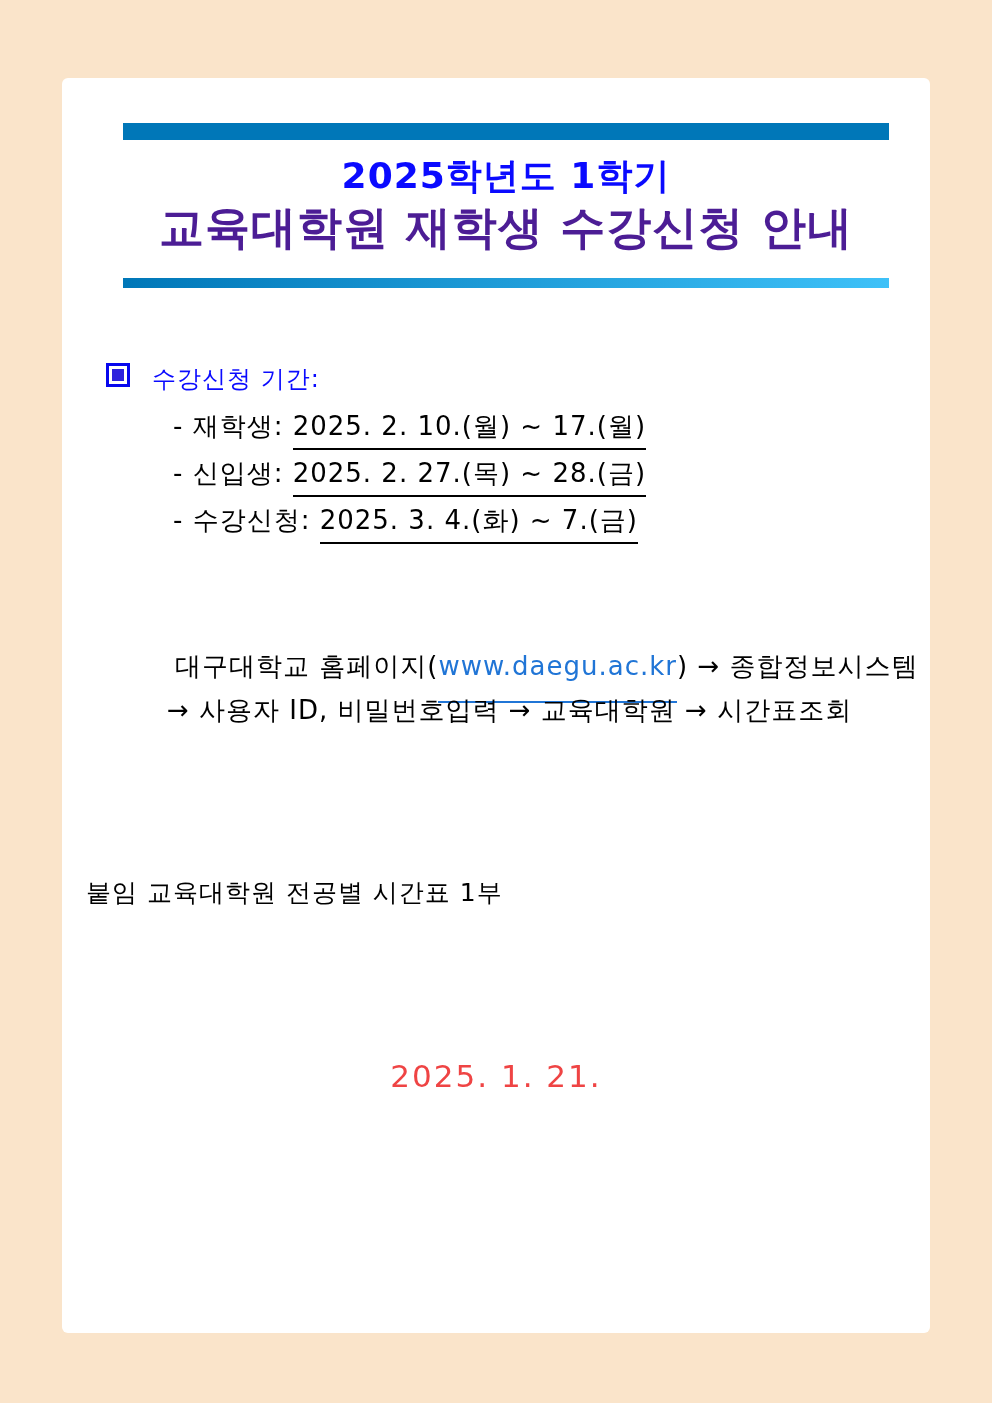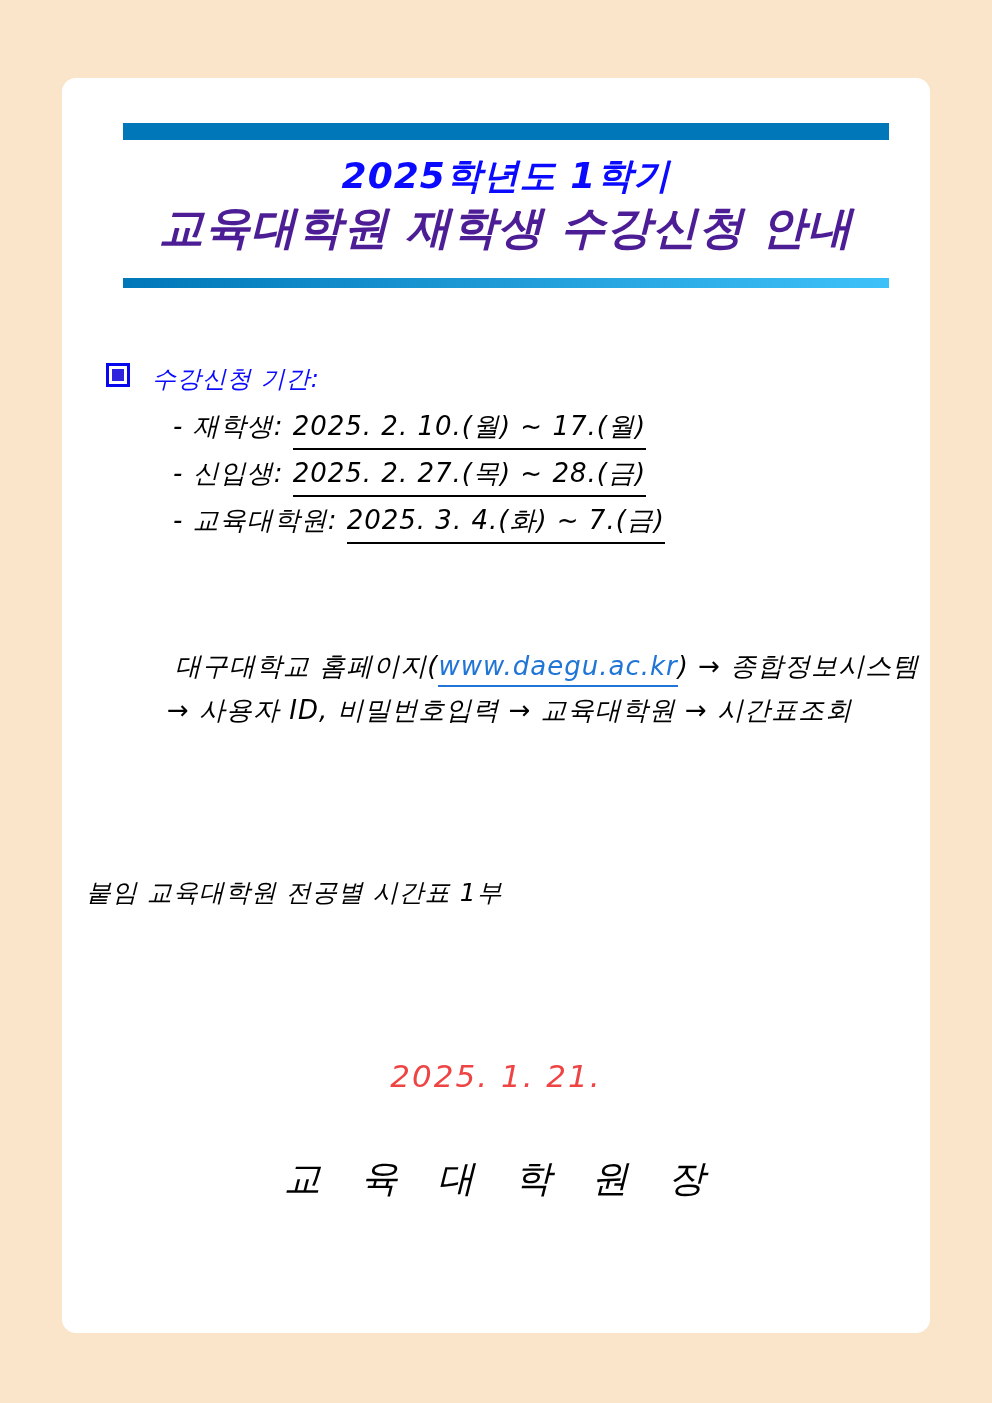--- a/index.html
+++ b/index.html
@@ -5,21 +5,21 @@
   * { margin: 0; padding: 0; box-sizing: border-box; }
   html, body {
     width: 992px; height: 1403px;
     font-family: "DejaVu Sans", "Liberation Sans", sans-serif;
   }
   body { background: #fae4ca; position: relative; overflow: hidden; }
 
   .card {
     position: absolute; left: 62px; top: 78px;
     width: 868px; height: 1255px;
-    background: #ffffff; border-radius: 14px; font-style: italic;
+    background: #ffffff; border-radius: 6px;
   }
 
   .bar-top {
     position: absolute; left: 61px; top: 45px;
     width: 766px; height: 17px; background: #0077b8;
   }
   .bar-bottom {
     position: absolute; left: 61px; top: 200px;
     width: 766px; height: 10px;
     background: linear-gradient(to right, #0077b8, #3ec1f8);
@@ -62,21 +62,21 @@
     display: inline-block; border-bottom: 2px solid #000000;
     padding-bottom: 4px;
   }
 
   .method-1 { left: 74px; top: 571px; }
   .method-2 { left: 66px; top: 615px; }
   .method-3 { left: 110px; top: 658px; }
 
   .link {
     display: inline-block; color: #2075d6; border-bottom: 2px solid #2075d6;
-    padding-bottom: 4px; text-decoration: none; cursor: pointer;
+    padding-bottom: 20px; text-decoration: none; cursor: pointer;
   }
 
   .attachment {
     position: absolute; left: 24px; top: 798px;
     font-size: 25px; color: #000000; letter-spacing: 1px; white-space: nowrap;
   }
 
   .footer-date {
     position: absolute; left: 0; top: 980px; width: 868px;
     text-align: center; font-size: 31px; color: #ef4444;
@@ -110,30 +110,29 @@
 
   <div class="body-line item-1">
     <span>- 재학생: </span><span class="u">2025. 2. 10.(월) ~ 17.(월)</span>
   </div>
 
   <div class="body-line item-2">
     <span>- 신입생: </span><span class="u">2025. 2. 27.(목) ~ 28.(금)</span>
   </div>
 
   <div class="body-line item-3">
-    <span>- 교육대학원: </span><span class="u">2025. 3. 4.(화) ~ 7.(금)</span>
+    <span>- 수강신청: </span><span class="u">2025. 3. 4.(화) ~ 7.(금)</span>
   </div>
 
 
   <div class="body-line method-1">
     <span>대구대학교 홈페이지(</span><a class="link">www.daegu.ac.kr</a><span>) → 종합정보시스템</span>
   </div>
 
   <div class="body-line method-2">→ 사용자 ID, 비밀번호입력 → 교육대학원 → 시간표조회</div>
 
 
   <div class="attachment">붙임 교육대학원 전공별 시간표  1부</div>
 
   <div class="footer-date">2025. 1. 21.</div>
 
-  <div class="footer-signature">교 육 대 학 원 장</div>
 
 </div>
 
 </body></html>

